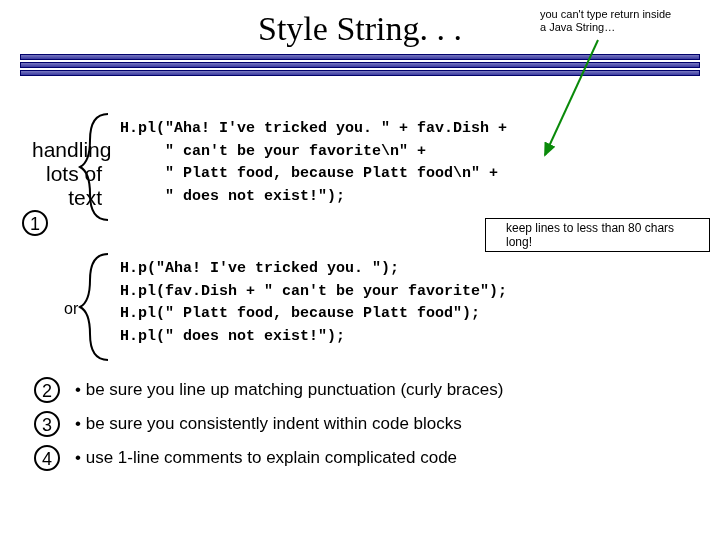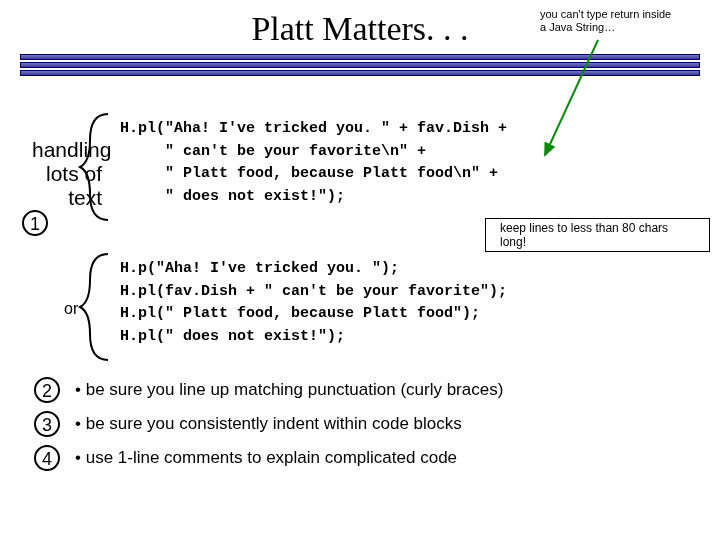--- a/index.html
+++ b/index.html
@@ -65,21 +65,21 @@
   }
   .code1 { top: 118px; }
   .code2 { top: 258px; }
   .annot-right {
     position: absolute;
     top: 218px;
     right: 10px;
     width: 225px;
     border: 1px solid #000;
     font-size: 12px;
-    padding: 2px 14px;
+    padding: 2px 20px;
     text-align: left;
   }
   .bullets {
     position: absolute;
     left: 75px;
     top: 380px;
     font-size: 17px;
   }
   .bullets div { margin-bottom: 14px; }
   .numcirc {
@@ -90,21 +90,21 @@
     border-radius: 50%;
     text-align: center;
     font-size: 18px;
     line-height: 24px;
     background: #fff;
   }
 </style>
 </head>
 <body>
 
-<div class="title">Platt Matters. . .</div>
+<div class="title">Style String. . .</div>
 
 <div class="bars">
   <div class="bar"></div>
     <div class="bar"></div>
     <div class="bar"></div>
 </div>
 
 <div class="annot-top">you can't type return inside a Java String…</div>
 
 <svg class="arrow" style="left:0;top:0" width="720" height="540">

